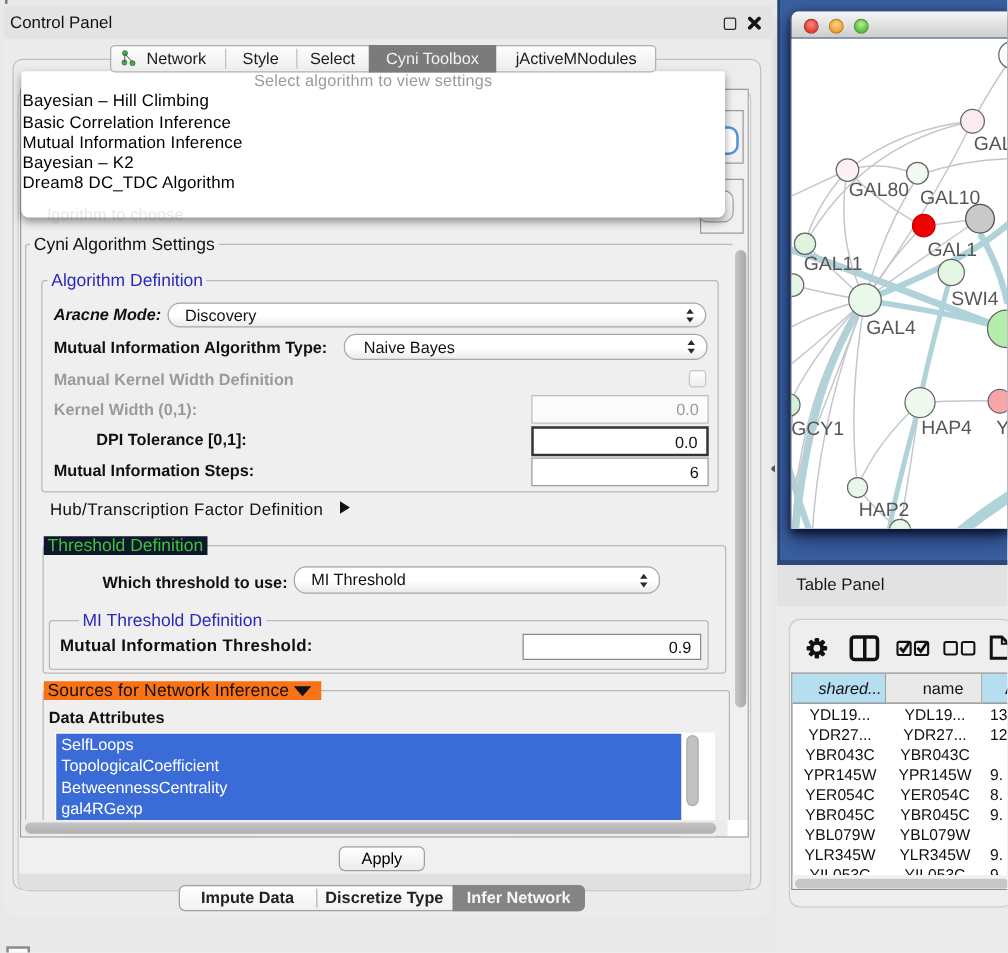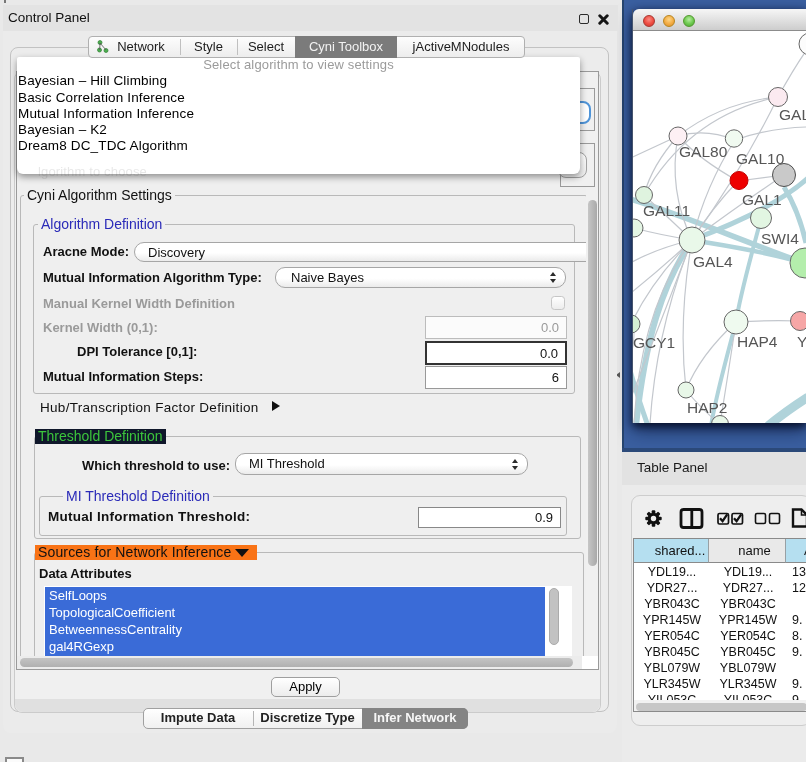--- a/index.html
+++ b/index.html
@@ -150,21 +150,21 @@
       <rect x="124.5" y="18.5" width="10" height="10" rx="1.5"></rect>
       <rect x="138.5" y="18.5" width="10" height="10" rx="1.5"></rect>
     </g>
 
     <path d="M162 14.5 h8.5 l5.5 5.5 v11.5 h-14 z" fill="none" stroke="#111" stroke-width="2.4"></path>
     <path d="M170.5 14.5 v5.5 h5.5" fill="none" stroke="#111" stroke-width="1.6"></path>
   </svg>
 </div>
 
 <div class="abs" id="ttable" style="left:633px;top:538px;width:173px;height:174px;background:#ffffff;border-left:1px solid #8a8a8a;border-top:1px solid #8a8a8a;border-bottom:1px solid #8a8a8a;box-sizing:border-box;overflow:hidden;font-size:13px;color:#111;">
-  <div class="abs" style="left:0;top:0;width:74px;height:23px;background:#b5dff0;border-right:1px solid #98a0a4;border-bottom:1px solid #8a8a8a;line-height:23px;text-align:center;text-indent:18px;">shared...</div>
+  <div class="abs" style="left:0;top:0;width:74px;height:23px;background:#b5dff0;border-right:1px solid #98a0a4;border-bottom:1px solid #8a8a8a;line-height:23px;text-align:center;text-indent:18px;font-style:italic;">shared...</div>
   <div class="abs" style="left:75px;top:0;width:76px;height:23px;background:#e9e9e9;border-right:1px solid #98a0a4;border-bottom:1px solid #8a8a8a;line-height:23px;text-align:center;text-indent:15px;">name</div>
   <div class="abs" style="left:152px;top:0;width:21px;height:23px;background:#b5dff0;border-bottom:1px solid #8a8a8a;line-height:23px;padding-left:18px;">A</div>
   <div class="abs" id="trows" style="left:0;top:25px;width:172px;">
       <div class="trow">
         <span class="c1">YDL19...</span>
         <span class="c2">YDL19...</span>
         <span class="c3">13</span>
       </div>
       <div class="trow">
         <span class="c1">YDR27...</span>
@@ -248,22 +248,22 @@
 
 <div class="abs" id="scrollpane" style="left:16px;top:71px;width:583px;height:599px;border:1px solid #9a9a9a;background:#efefef;box-sizing:border-box;overflow:hidden;">
 <div class="abs" style="left:0;top:0;width:581px;height:597px;font-size:13px;color:#111;" id="sp">
 
   <div class="abs" style="left:3px;top:123px;width:566px;height:529px;border:1px solid #b9b9b9;border-radius:3px;"></div>
   <div class="abs" style="left:7px;top:116px;background:#efefef;padding:0 3px;height:15px;line-height:15px;font-size:14px;">Cyni Algorithm Settings</div>
 
   <div class="abs" style="left:16px;top:152px;width:540px;height:168px;border:1px solid #b9b9b9;border-radius:3px;"></div>
   <div class="abs" style="left:21px;top:145px;background:#efefef;padding:0 3px;height:15px;line-height:15px;font-size:14px;color:#2a2ab8;">Algorithm Definition</div>
 
-  <div class="abs bold" style="left:26px;top:172px;font-size:13px;">Aracne Mode:</div>
-  <div class="abs combo" style="left:117px;top:170px;width:497px;height:20px;"><span style="padding-left:13px;">Discovery</span><span class="arr">
+  <div class="abs bold" style="left:26px;top:172px;font-size:13px;font-style:italic;">Aracne Mode:</div>
+  <div class="abs combo" style="left:117px;top:170px;width:431px;height:20px;"><span style="padding-left:13px;">Discovery</span><span class="arr">
           <b></b>
           <i></i>
         </span></div>
   <div class="abs bold" style="left:26px;top:198px;font-size:13px;">Mutual Information Algorithm Type:</div>
   <div class="abs combo" style="left:258px;top:195px;width:291px;height:21px;"><span style="padding-left:15px;">Naive Bayes</span><span class="arr">
           <b></b>
           <i></i>
         </span></div>
 
   <div class="abs bold" style="left:26px;top:224px;font-size:13px;color:#9a9a9a;">Manual Kernel Width Definition</div>

